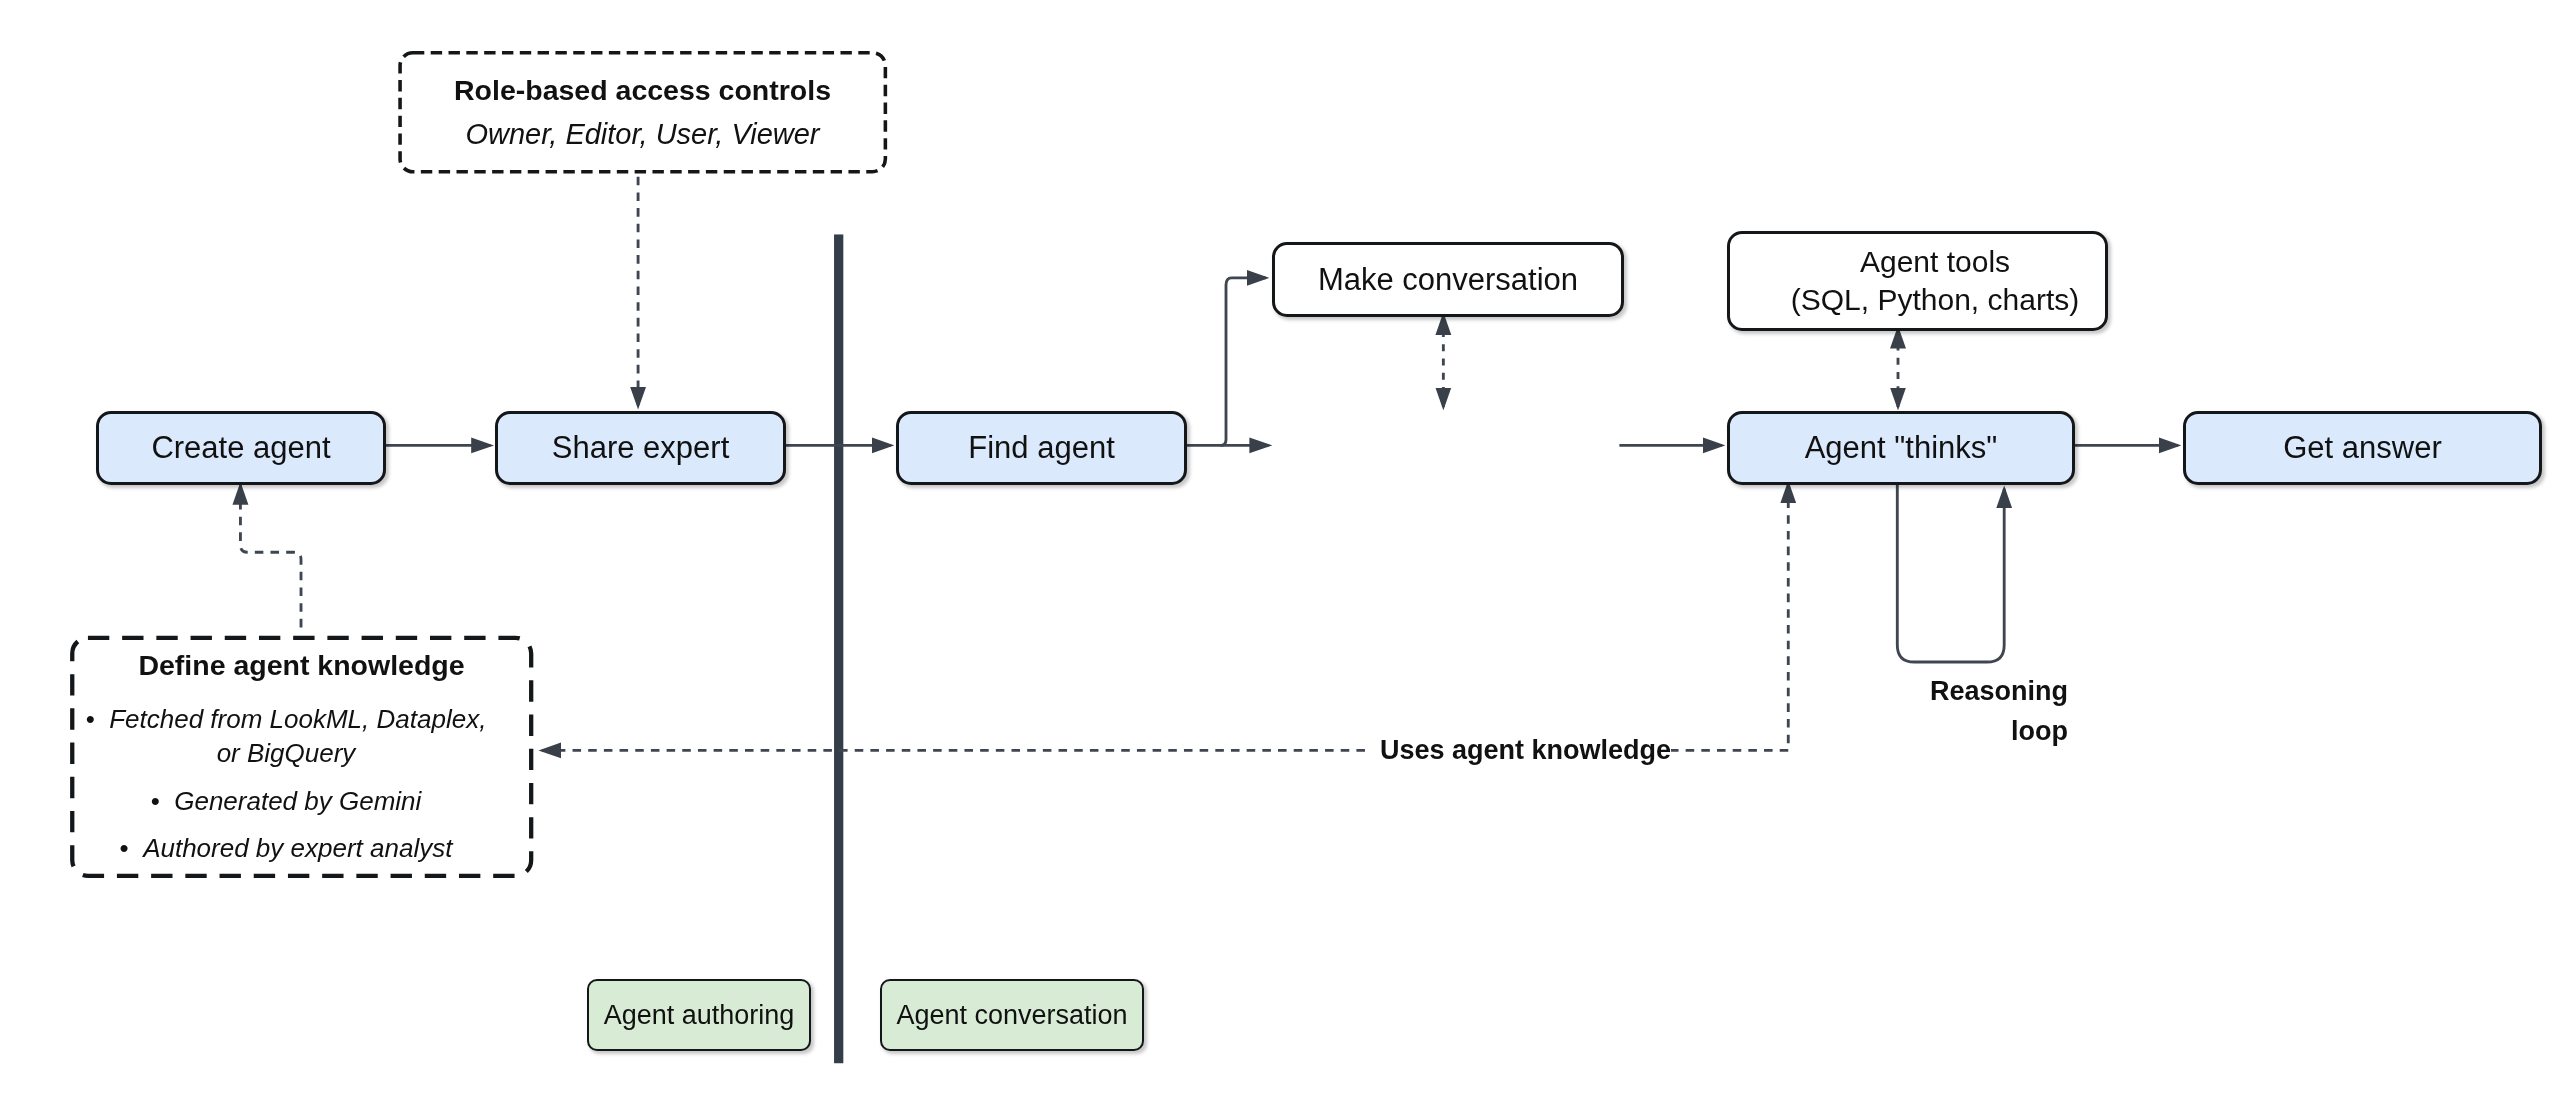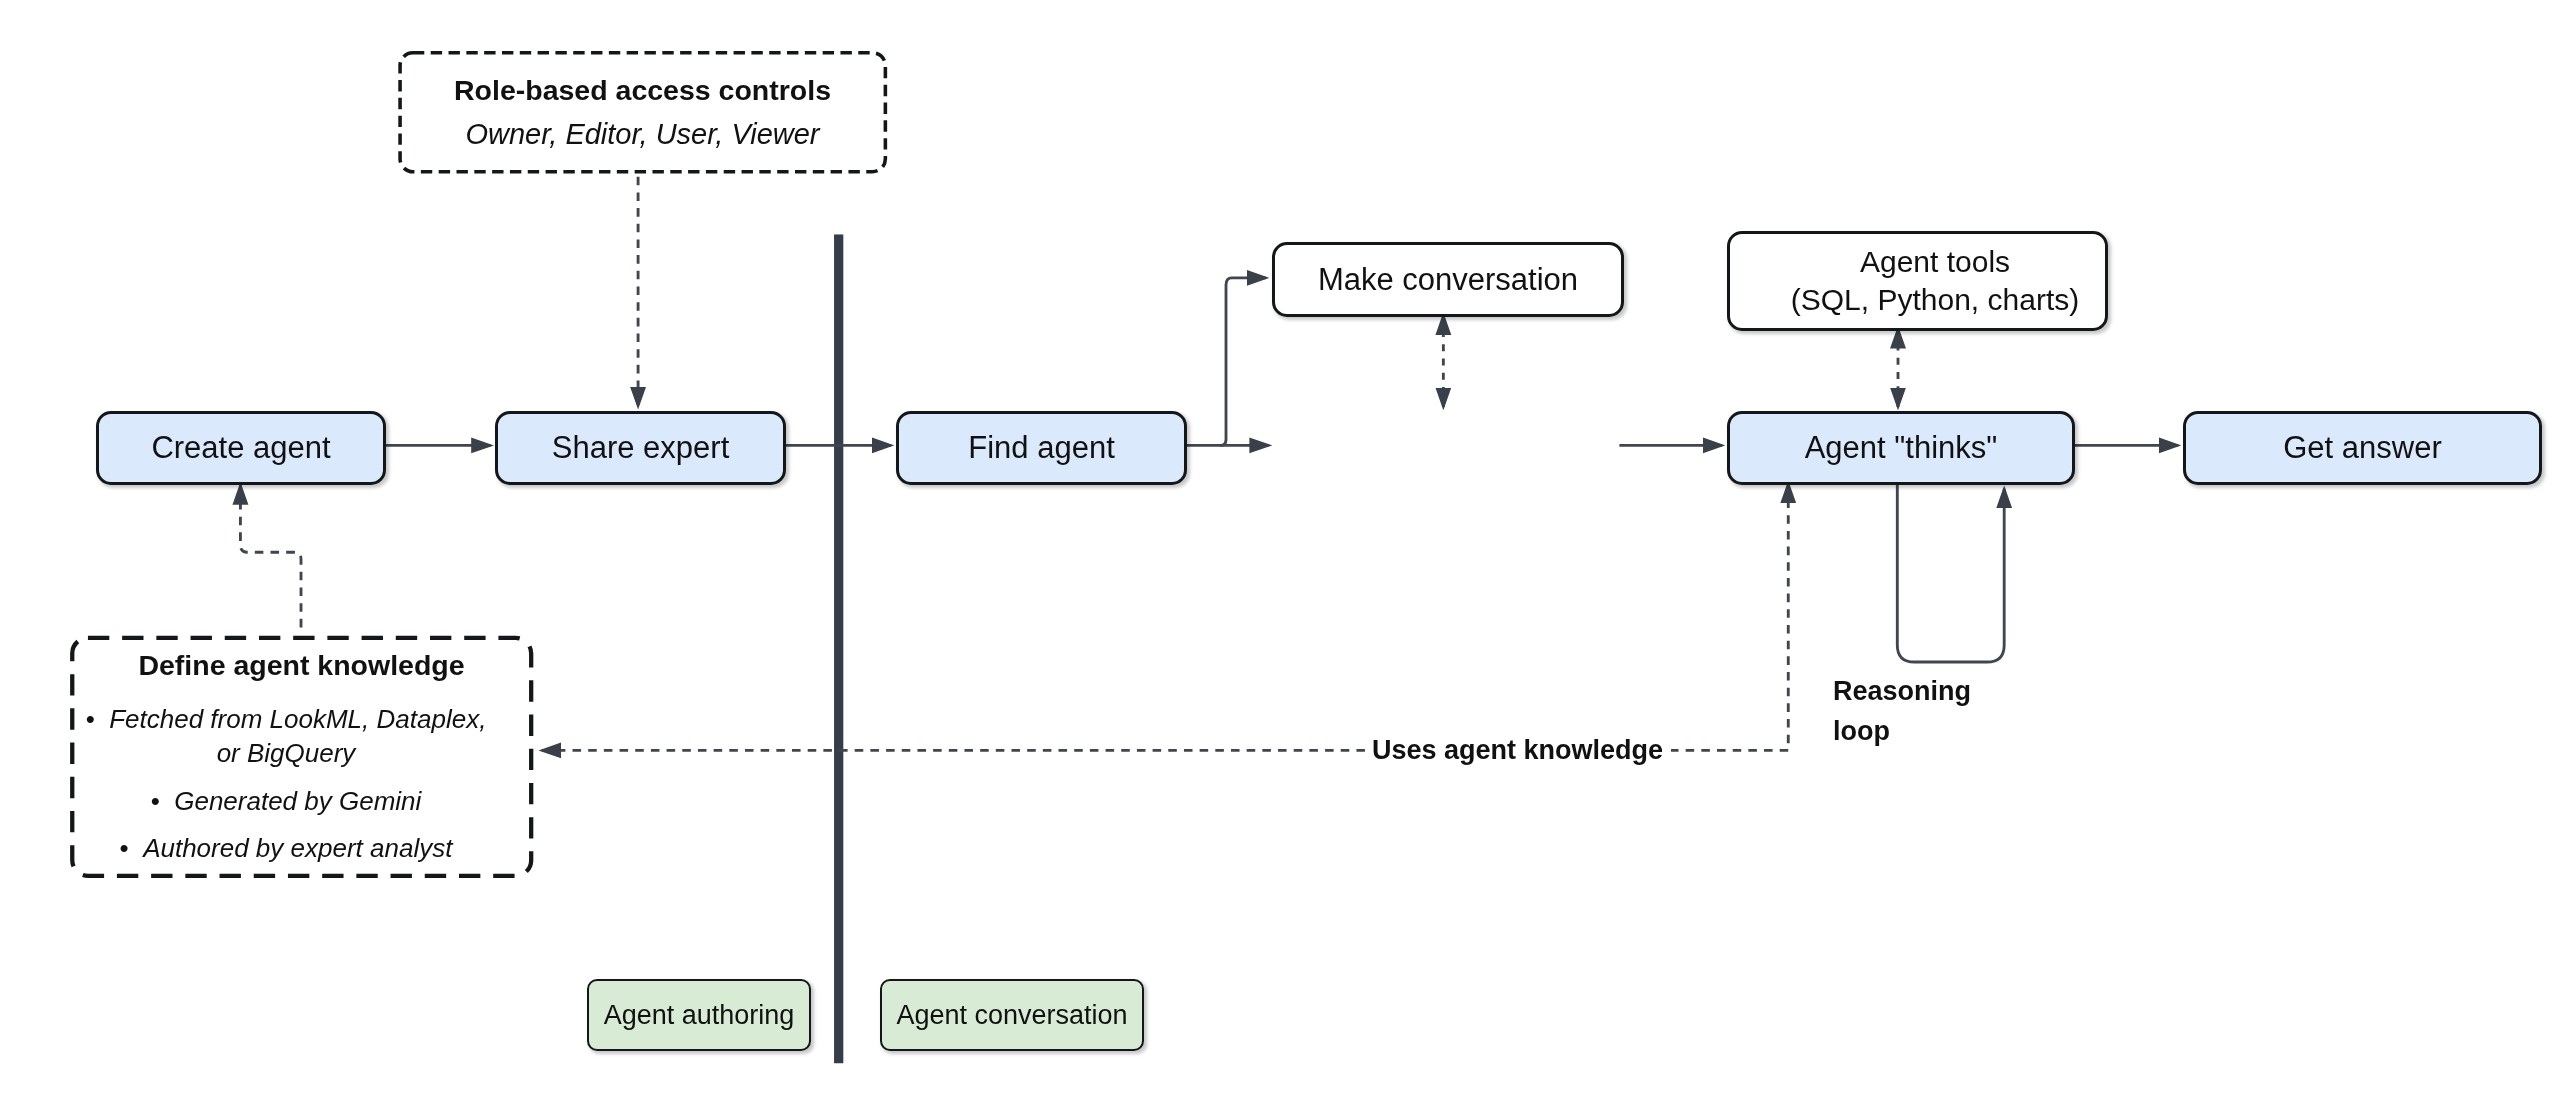--- a/index.html
+++ b/index.html
@@ -24,21 +24,21 @@
   .node.two-line{flex-direction:column; line-height:1.26; font-size:30px;padding-left:35px;}
   .note{
     position:absolute; z-index:2; display:flex; flex-direction:column;
     justify-content:center; text-align:center;
   }
   .note .title{font-weight:bold; font-size:28.5px;}
   .note .sub{font-style:italic; font-size:29px; margin-top:11.4px;}
   .note .bullet{font-style:italic; font-size:26px; line-height:1.32; margin-top:13px; max-width:428px;}
   .note .bullet::before{content:"\2022\00a0\00a0";font-style:normal;}
   .floatlabel{
-    position:absolute; z-index:3; font-weight:bold; text-align:left;
+    position:absolute; z-index:3; font-weight:bold; text-align:right;
   }
   #uses-knowledge-label{
     left:1372px; top:731px; width:299px; font-size:27px; line-height:38px;
     background:var(--bg);
   }
   #reasoning-label{
     left:1833px; top:671px; width:235px; font-size:27px; line-height:40px; background:transparent;
   }
 </style>
 </head>

